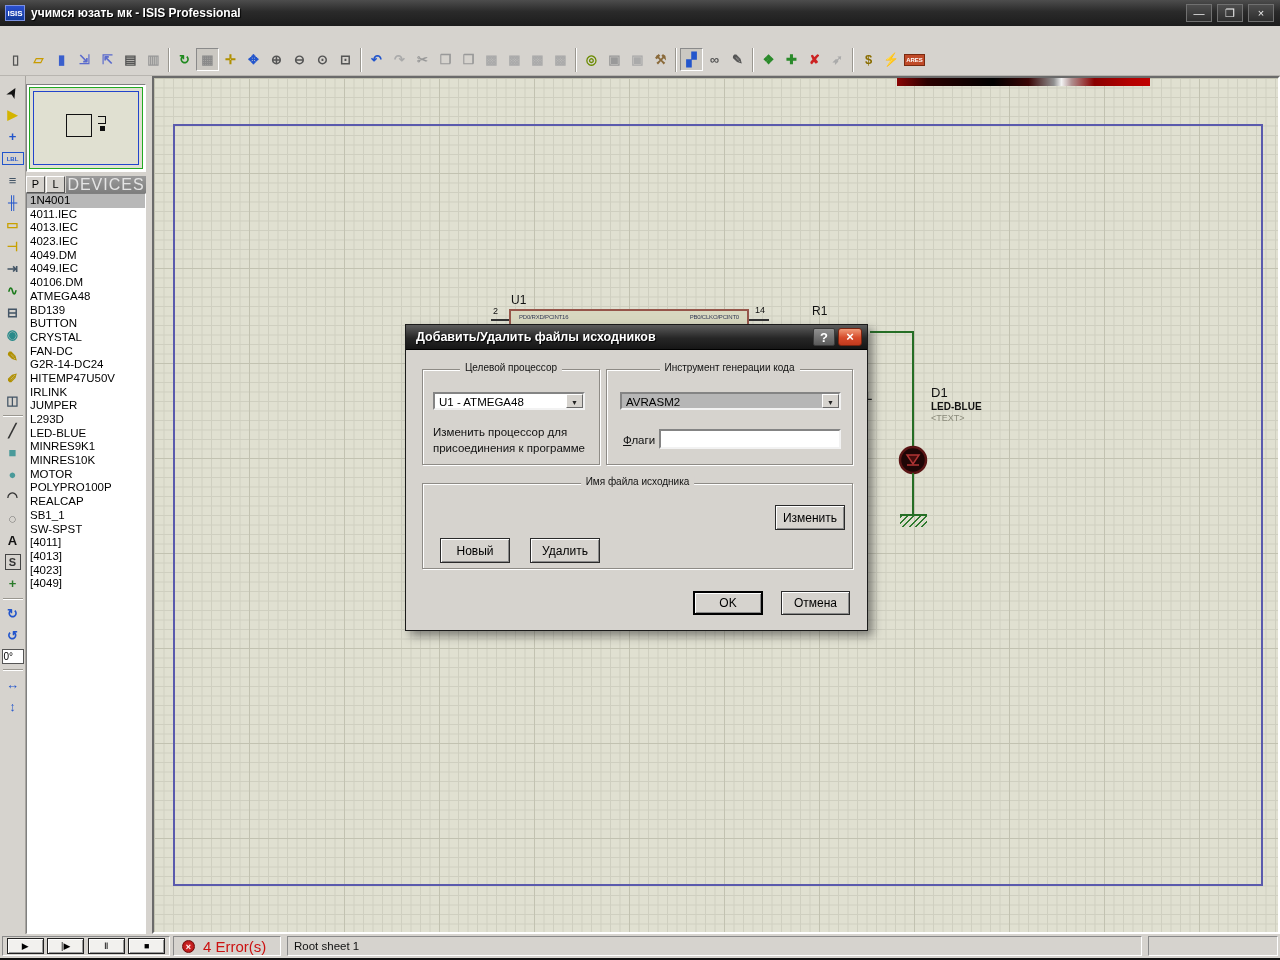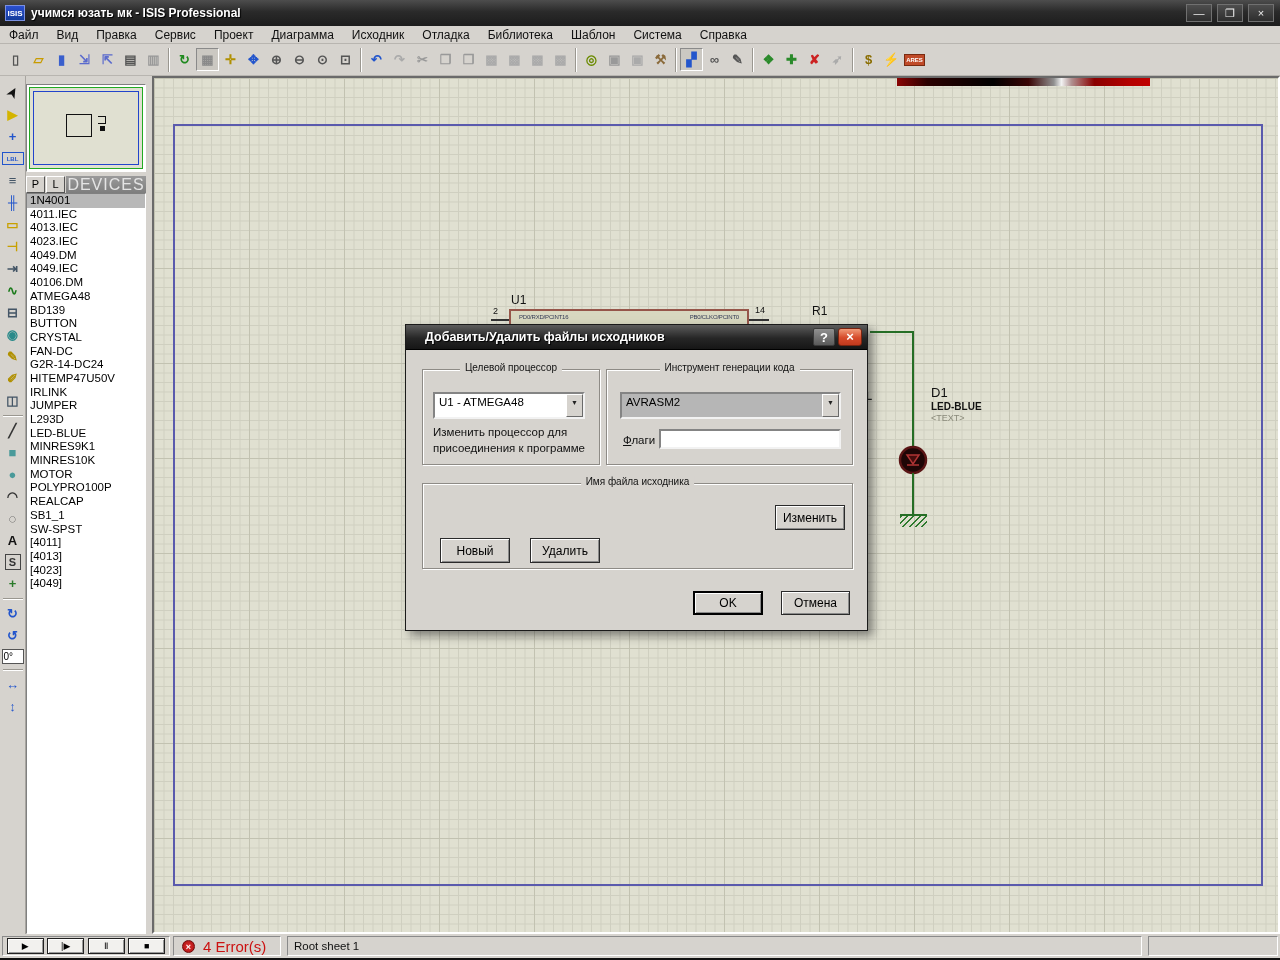--- a/index.html
+++ b/index.html
@@ -88,31 +88,31 @@
   #led-d1 { position:absolute; left:744px; top:367px; width:30px; height:30px; }
   #gnd { position:absolute; left:746px; top:378px; width:27px; height:13px;
     border-top:2px solid #256e25;
     background:repeating-linear-gradient(135deg,#2d7a2d 0 1.5px, transparent 1.5px 4.5px); }
   #d1-text { color:#8a8a7a; font-size:9px; font-weight:normal; }
 
   
   #dialog { position:absolute; left:405px; top:324px; width:463px; height:307px; background:#d6d3ce;
     border:1px solid #1a1a1a; box-shadow:5px 5px 9px rgba(50,50,50,.55); z-index:50; }
   #dlg-title { height:25px; background:linear-gradient(#5c5c5c,#262626 55%,#161616); display:flex;
-    align-items:center; border-bottom:1px solid #000;padding-left:9px; }
+    align-items:center; border-bottom:1px solid #000; }
   #dlg-title-text { color:#fff; font-size:12.5px; font-weight:bold; padding-left:10px; text-shadow:1px 1px 1px #000; }
   #dlg-btns { margin-left:auto; display:flex; gap:3px; padding-right:5px; }
   #dlg-help { width:22px; height:18px; background:linear-gradient(#909090,#5a5a5a); border:1px solid #3a3a3a;
     border-radius:2px; color:#fff; font-weight:bold; font-size:13px; text-align:center; line-height:17px; }
   #dlg-close { width:24px; height:18px; background:linear-gradient(#f09a78,#d64a2a 55%,#c03a1e); border:1px solid #7a2410;
     border-radius:3px; color:#fff; font-weight:bold; font-size:13px; text-align:center; line-height:16px; }
   .group { position:absolute; border:1px solid #8e8b86; box-shadow:1px 1px 0 #fff, inset 1px 1px 0 #fff; }
   .group-caption { position:absolute; top:-8px; left:50%; transform:translateX(-50%); background:#d6d3ce;
     padding:0 5px; font-size:10px; color:#111; white-space:nowrap; }
-  .combo { position:absolute; height:27px; background:#fff; border:2px solid; border-color:#848484 #f2f2f2 #f2f2f2 #848484;
+  .combo { position:absolute; height:18px; background:#fff; border:2px solid; border-color:#848484 #f2f2f2 #f2f2f2 #848484;
     font-size:11.5px; line-height:17px; padding-left:4px; white-space:nowrap; overflow:hidden; }
   .combo.gray { background:#b6b6b6; }
   .combo-arrow { position:absolute; right:0; top:0; bottom:0; width:17px; background:#d6d3ce;
     border:1px solid; border-color:#fff #6a6a6a #6a6a6a #fff; font-size:7px; text-align:center; line-height:15px; color:#222; }
   .dlg-hint { position:absolute; font-size:11.5px; color:#111; line-height:16px; }
   .edit { position:absolute; background:#fff; border:2px solid; border-color:#848484 #f2f2f2 #f2f2f2 #848484;
     height:20px; font-size:11.5px; padding-left:3px; font-family:"Liberation Sans",sans-serif; }
   .dbtn { position:absolute; background:#d6d3ce; border:1px solid #2a2a2a;
     box-shadow:inset 1px 1px 0 #fff, inset -1px -1px 0 #8a8a8a; font-size:12px; color:#000;
     display:flex; align-items:center; justify-content:center; font-family:"Liberation Sans",sans-serif; }
@@ -143,34 +143,20 @@
   <div id="titlebar">
     <div id="app-icon">ISIS</div>
     <div id="title-text">учимся юзать мк - ISIS Professional</div>
     <div id="win-btns">
         <div class="win-btn">—</div>
         <div class="win-btn">❐</div>
         <div class="win-btn">×</div>
       </div>
   </div>
 
-  <div id="menubar">
-      <div class="menu-item">Файл</div>
-      <div class="menu-item">Вид</div>
-      <div class="menu-item">Правка</div>
-      <div class="menu-item">Сервис</div>
-      <div class="menu-item">Проект</div>
-      <div class="menu-item">Диаграмма</div>
-      <div class="menu-item">Исходник</div>
-      <div class="menu-item">Отладка</div>
-      <div class="menu-item">Библиотека</div>
-      <div class="menu-item">Шаблон</div>
-      <div class="menu-item">Система</div>
-      <div class="menu-item">Справка</div>
-    </div>
 
   <div id="toolbar">
       <div class="tgroup">
         <div class="tbtn" style="color: rgb(85, 85, 85);">▯</div>
         <div class="tbtn" style="color: rgb(200, 155, 0);">▱</div>
         <div class="tbtn" style="color: rgb(58, 95, 205);">▮</div>
         <div class="tbtn" style="color: rgb(90, 106, 205);">⇲</div>
         <div class="tbtn" style="color: rgb(90, 106, 205);">⇱</div>
         <div class="tbtn" style="color: rgb(85, 85, 85);">▤</div>
         <div class="tbtn" style="color: rgb(153, 153, 153);">▥</div>

